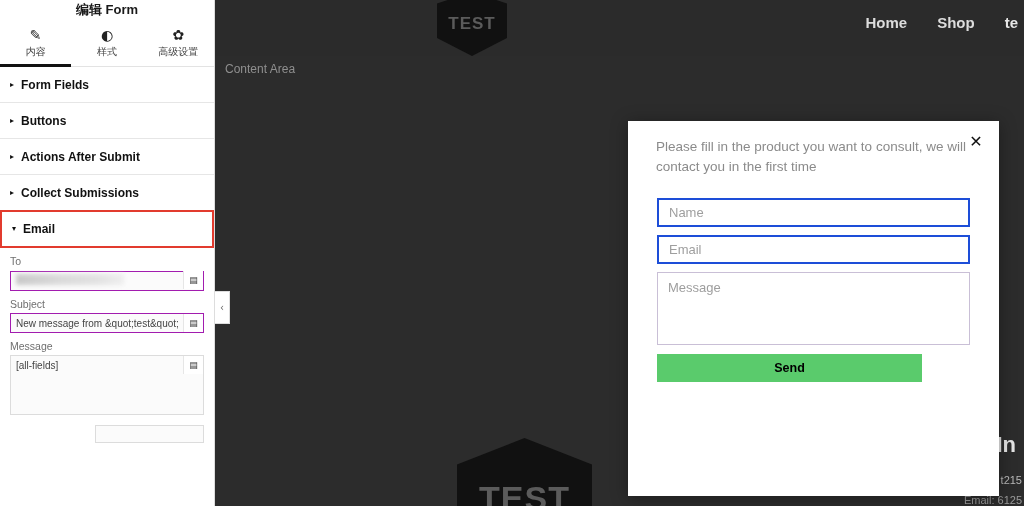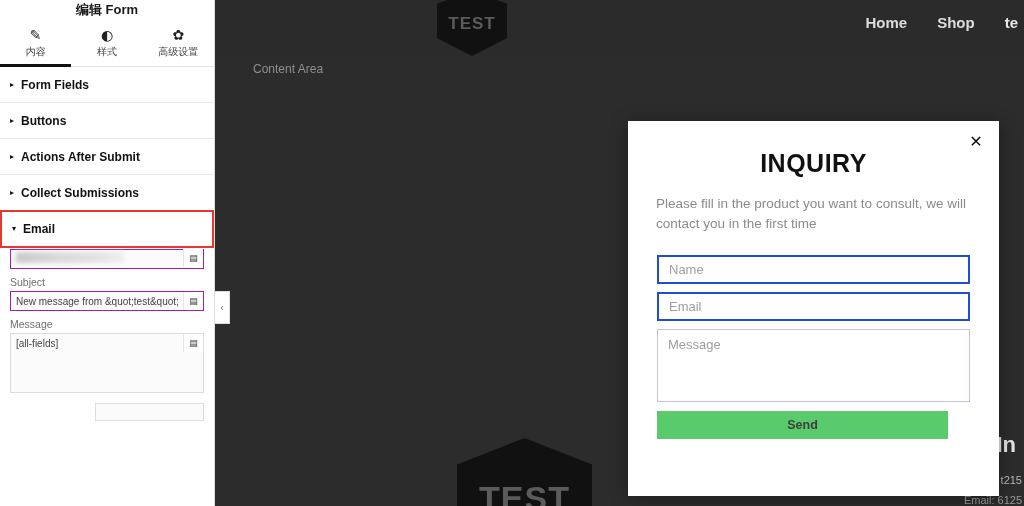--- a/index.html
+++ b/index.html
@@ -41,21 +41,21 @@
     clip-path: polygon(50% 0%, 100% 18%, 100% 72%, 50% 100%, 0% 72%, 0% 18%);
     font-size: 17px;
   }
   .logo-bottom {
     left: 242px; top: 438px; width: 135px; height: 120px;
     clip-path: polygon(50% 0%, 100% 22%, 100% 78%, 50% 100%, 0% 78%, 0% 22%);
     font-size: 34px;
   }
   .content-area-label {
     position: absolute; left: 10px; top: 62px;
-    font-size: 12px; color: #8f8f8f; margin-left: 28px;
+    font-size: 12px; color: #8f8f8f;
   }
   .site-footer-block {
     position: absolute; right: 0; bottom: 0; width: 70px; height: 90px;
     color: #d8d8d8;
   }
   .footer-head {
     position: absolute; right: 8px; top: 16px;
     font-size: 22px; font-weight: 800; color: #e5e5e5;
     white-space: nowrap;
   }
@@ -102,22 +102,22 @@
   .m-input::placeholder { color: #9e9e9e; }
   .m-textarea {
     display: block; width: 313px; height: 73px;
     border: 1px solid #c9bfd6; background: #fff;
     font-size: 13px; color: #333; padding: 7px 10px;
     margin-bottom: 9px; outline: none; resize: none;
     font-family: "Liberation Sans", sans-serif;
   }
   .m-textarea::placeholder { color: #9e9e9e; }
   .m-send {
-    display: block; width: 291px; height: 28px;
-    background: #5ACB6C; border: none; color: #404040;
+    display: block; width: 265px; height: 28px;
+    background: #5ACB6C; border: none; color: #000000;
     font-size: 12.5px; font-weight: 700; cursor: pointer;
     font-family: "Liberation Sans", sans-serif;
   }
 
   
   .panel {
     position: absolute; left: 0; top: 0; width: 215px; height: 506px;
     background: #fff; border-right: 1px solid #ddd; overflow: hidden;
   }
   .panel-title {
@@ -229,21 +229,20 @@
 
     <div class="site-footer-block">
       <div class="footer-head">In</div>
       <div class="footer-line1">t215</div>
       <div class="footer-line2">Email: 6125</div>
     </div>
   </div>
 
   <div class="modal">
     <div class="modal-close">✕</div>
-    <div class="modal-title">INQUIRY</div>
     <div class="modal-sub">Please fill in the product you want to consult, we will contact you in the first time</div>
     <div class="modal-form">
       <input class="m-input" type="text" placeholder="Name" style="">
       <input class="m-input" type="text" placeholder="Email" style="">
       <textarea class="m-textarea" placeholder="Message" style=""></textarea>
       <button class="m-send">Send</button>
     </div>
   </div>
 
   <div class="panel">
@@ -281,20 +280,21 @@
       <span class="caret">▸</span>
       <span>Collect Submissions</span>
     </div>
     <div class="accordion-item highlight">
       <span class="caret">▾</span>
       <span>Email</span>
     </div>
 
     <div class="field-block">
 
+      <div class="field-label">To</div>
       <div class="field-row">
         <input class="f-input" type="text" value="" style="">
         <div class="f-blurred"></div>
         <div class="tag-btn">▤</div>
       </div>
 
       <div class="field-label">Subject</div>
       <div class="field-row">
         <input class="f-input" type="text" value="New message from &amp;quot;test&amp;quot;" style="">
         <div class="tag-btn">▤</div>

